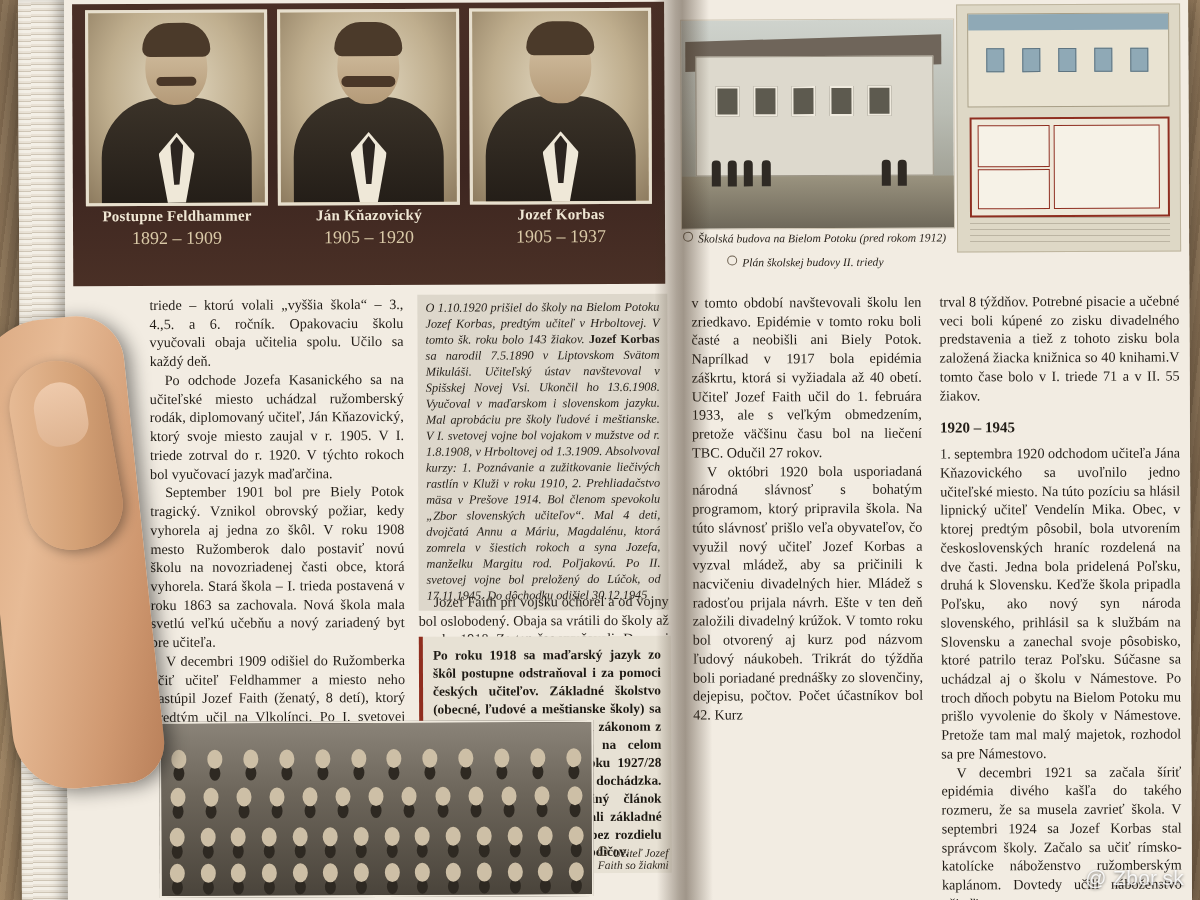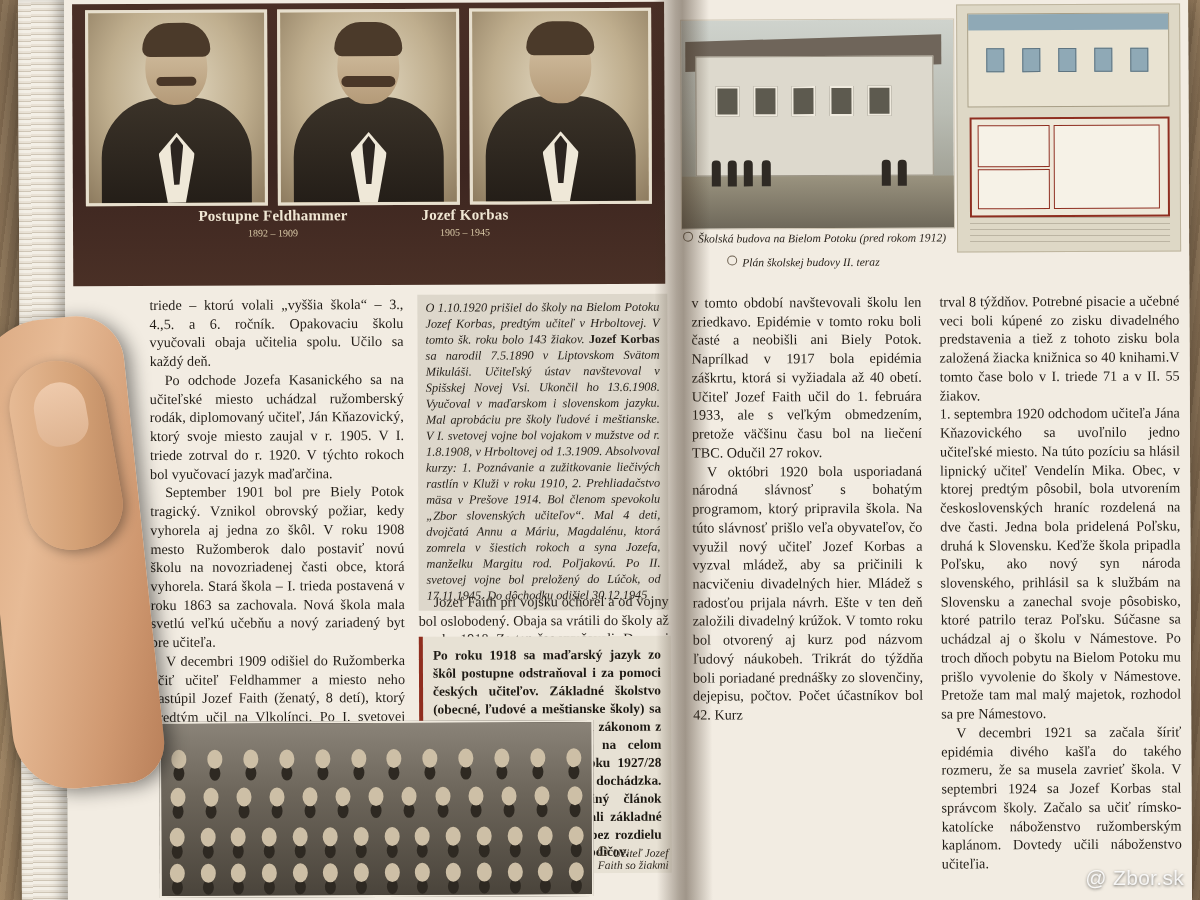--- a/index.html
+++ b/index.html
@@ -45,21 +45,21 @@
     background:linear-gradient(180deg,#d8c6a8,#b49a78);}
   .hair{position:absolute;left:50%;top:10px;transform:translateX(-50%);width:68px;height:34px;border-radius:34px 34px 10px 10px;background:#4b3a2a;}
   .mstache{position:absolute;left:50%;top:64px;transform:translateX(-50%);width:40px;height:9px;border-radius:6px;background:#4a3728;}
   .body{position:absolute;left:50%;bottom:0;transform:translateX(-50%);width:150px;height:105px;
     background:linear-gradient(180deg,#3b3329,#241e18);border-radius:60px 60px 0 0;}
   .shirt{position:absolute;left:50%;bottom:0;transform:translateX(-50%);width:36px;height:70px;background:#efe8d8;clip-path:polygon(50% 0,100% 30%,75% 100%,25% 100%,0 30%);}
   .tie{position:absolute;left:50%;bottom:18px;transform:translateX(-50%);width:13px;height:48px;background:#2c2520;clip-path:polygon(50% 0,100% 18%,70% 100%,30% 100%,0 18%);}
   .caption-row{position:absolute;left:0;bottom:8px;width:100%;height:70px;display:flex;justify-content:center;gap:10px;}
   .cap{width:182px;text-align:center;color:#f0e7d4;}
   .cap .nm{font-weight:bold;font-size:15px;letter-spacing:.2px;}
-  .cap .yr{font-size:10px;color:#d9c9a7;margin-top:3px;}
+  .cap .yr{font-size:18px;color:#d9c9a7;margin-top:3px;}
 
   .textcol{position:absolute;font-size:14.2px;line-height:1.32;color:#221d17;text-align:justify;}
   #L-col1{left:84px;top:300px;width:254px;}
   #L-col2{left:352px;top:300px;width:250px;}
   #L-col1 p,#L-col2 p{margin:0 0 0 0;text-indent:15px;}
   #L-col1 p.noind{text-indent:0;}
   .box-italic{font-style:italic;font-size:12.3px;line-height:1.3;text-align:justify;color:#231e18;}
   .box-italic b{font-style:normal;}
   .greybox{position:absolute;left:352px;top:300px;width:250px;padding:6px 8px;background:#ddd7cb;box-sizing:border-box;}
 
@@ -156,22 +156,26 @@
             <div class="head"></div>
               <div class="hair"></div>
           </div>
         </div>
         <div class="caption-row">
           <div class="cap">
             <div class="nm">Postupne Feldhammer</div>
             <div class="yr">1892 – 1909</div>
           </div>
           <div class="cap">
+            <div class="nm">Ján Kňazovický</div>
+            <div class="yr">1905 – 1920</div>
+          </div>
+          <div class="cap">
             <div class="nm">Jozef Korbas</div>
-            <div class="yr">1905 – 1945</div>
+            <div class="yr">1905 – 1937</div>
           </div>
         </div>
       </div>
 
       <div class="textcol" id="L-col1">
         <p class="noind">triede – ktorú volali „vyššia škola“ – 3., 4.,5. a 6. ročník. Opakovaciu školu vyučovali obaja učitelia spolu. Učilo sa každý deň.</p>
         <p>Po odchode Jozefa Kasanického sa na učiteľské miesto uchádzal ružomberský rodák, diplomovaný učiteľ, Ján Kňazovický, ktorý svoje miesto zaujal v r. 1905. V I. triede zotrval do r. 1920. V týchto rokoch bol vyučovací jazyk maďarčina.</p>
         <p>September 1901 bol pre Biely Potok tragický. Vznikol obrovský požiar, kedy vyhorela aj jedna zo škôl. V roku 1908 mesto Ružomberok dalo postaviť novú školu na novozriadenej časti obce, ktorá vyhorela. Stará škola – I. trieda postavená v roku 1863 sa zachovala. Nová škola mala svetlú veľkú učebňu a nový zariadený byt pre učiteľa.</p>
         <p>V decembri 1909 odišiel do Ružomberka učiť učiteľ Feldhammer a miesto neho nastúpil Jozef Faith (ženatý, 8 detí), ktorý predtým učil na Vlkolínci. Po I. svetovej vojne prevzal II. triedu. Obaja učitelia sa zúčastnili vojny. Učiteľ</p>
       </div>
@@ -291,31 +295,32 @@
           <div class="pl-room" style="left:6px;top:50px;width:70px;height:38px;"></div>
           <div class="pl-room" style="left:82px;top:6px;width:104px;height:82px;"></div>
         </div>
         <div class="pl-note"></div>
       </div>
 
       <div class="rcap" id="rcap1">
         <span class="circ"></span><span>Školská budova na Bielom Potoku (pred rokom 1912)</span>
       </div>
       <div class="rcap" id="rcap2">
-        <span class="circ"></span><span>Plán školskej budovy II. teraz</span>
+        <span class="circ"></span><span>Plán školskej budovy II. triedy</span>
       </div>
     </div>
 
     <div class="textcol" id="R-col1">
       <p class="noind">v tomto období navštevovali školu len zriedkavo. Epidémie v tomto roku boli časté a neobišli ani Biely Potok. Naprílkad v 1917 bola epidémia záškrtu, ktorá si vyžiadala až 40 obetí. Učiteľ Jozef Faith učil do 1. februára 1933, ale s veľkým obmedzením, pretože väčšinu času bol na liečení TBC. Odučil 27 rokov.</p>
       <p>V októbri 1920 bola usporiadaná národná slávnosť s bohatým programom, ktorý pripravila škola. Na túto slávnosť prišlo veľa obyvateľov, čo využil nový učiteľ Jozef Korbas a vyzval mládež, aby sa pričinili k nacvičeniu divadelných hier. Mládež s radosťou prijala návrh. Ešte v ten deň založili divadelný krúžok. V tomto roku bol otvorený aj kurz pod názvom ľudový náukobeh. Trikrát do týždňa boli poriadané prednášky zo slovenčiny, dejepisu, počtov. Počet účastníkov bol 42. Kurz</p>
     </div>
 
     <div class="textcol" id="R-col2">
       <p class="noind">trval 8 týždňov. Potrebné pisacie a učebné veci boli kúpené zo zisku divadelného predstavenia a tiež z tohoto zisku bola založená žiacka knižnica so 40 knihami.V tomto čase bolo v I. triede 71 a v II. 55 žiakov.</p>
+      <h3 class="sect">1920 – 1945</h3>
       <p class="noind">1. septembra 1920 odchodom učiteľa Jána Kňazovického sa uvoľnilo jedno učiteľské miesto. Na túto pozíciu sa hlásil lipnický učiteľ Vendelín Mika. Obec, v ktorej predtým pôsobil, bola utvorením československých hraníc rozdelená na dve časti. Jedna bola pridelená Poľsku, druhá k Slovensku. Keďže škola pripadla Poľsku, ako nový syn národa slovenského, prihlásil sa k službám na Slovensku a zanechal svoje pôsobisko, ktoré patrilo teraz Poľsku. Súčasne sa uchádzal aj o školu v Námestove. Po troch dňoch pobytu na Bielom Potoku mu prišlo vyvolenie do školy v Námestove. Pretože tam mal malý majetok, rozhodol sa pre Námestovo.</p>
       <p>V decembri 1921 sa začala šíriť epidémia divého kašľa do takého rozmeru, že sa musela zavrieť škola. V septembri 1924 sa Jozef Korbas stal správcom školy. Začalo sa učiť rímsko-katolícke náboženstvo ružomberským kaplánom. Dovtedy učili náboženstvo učiteľia.</p>
 
     </div>
 
     <div id="gutter"></div>
   </div>
 
   <div id="hand"></div>
   <div id="thumb">

